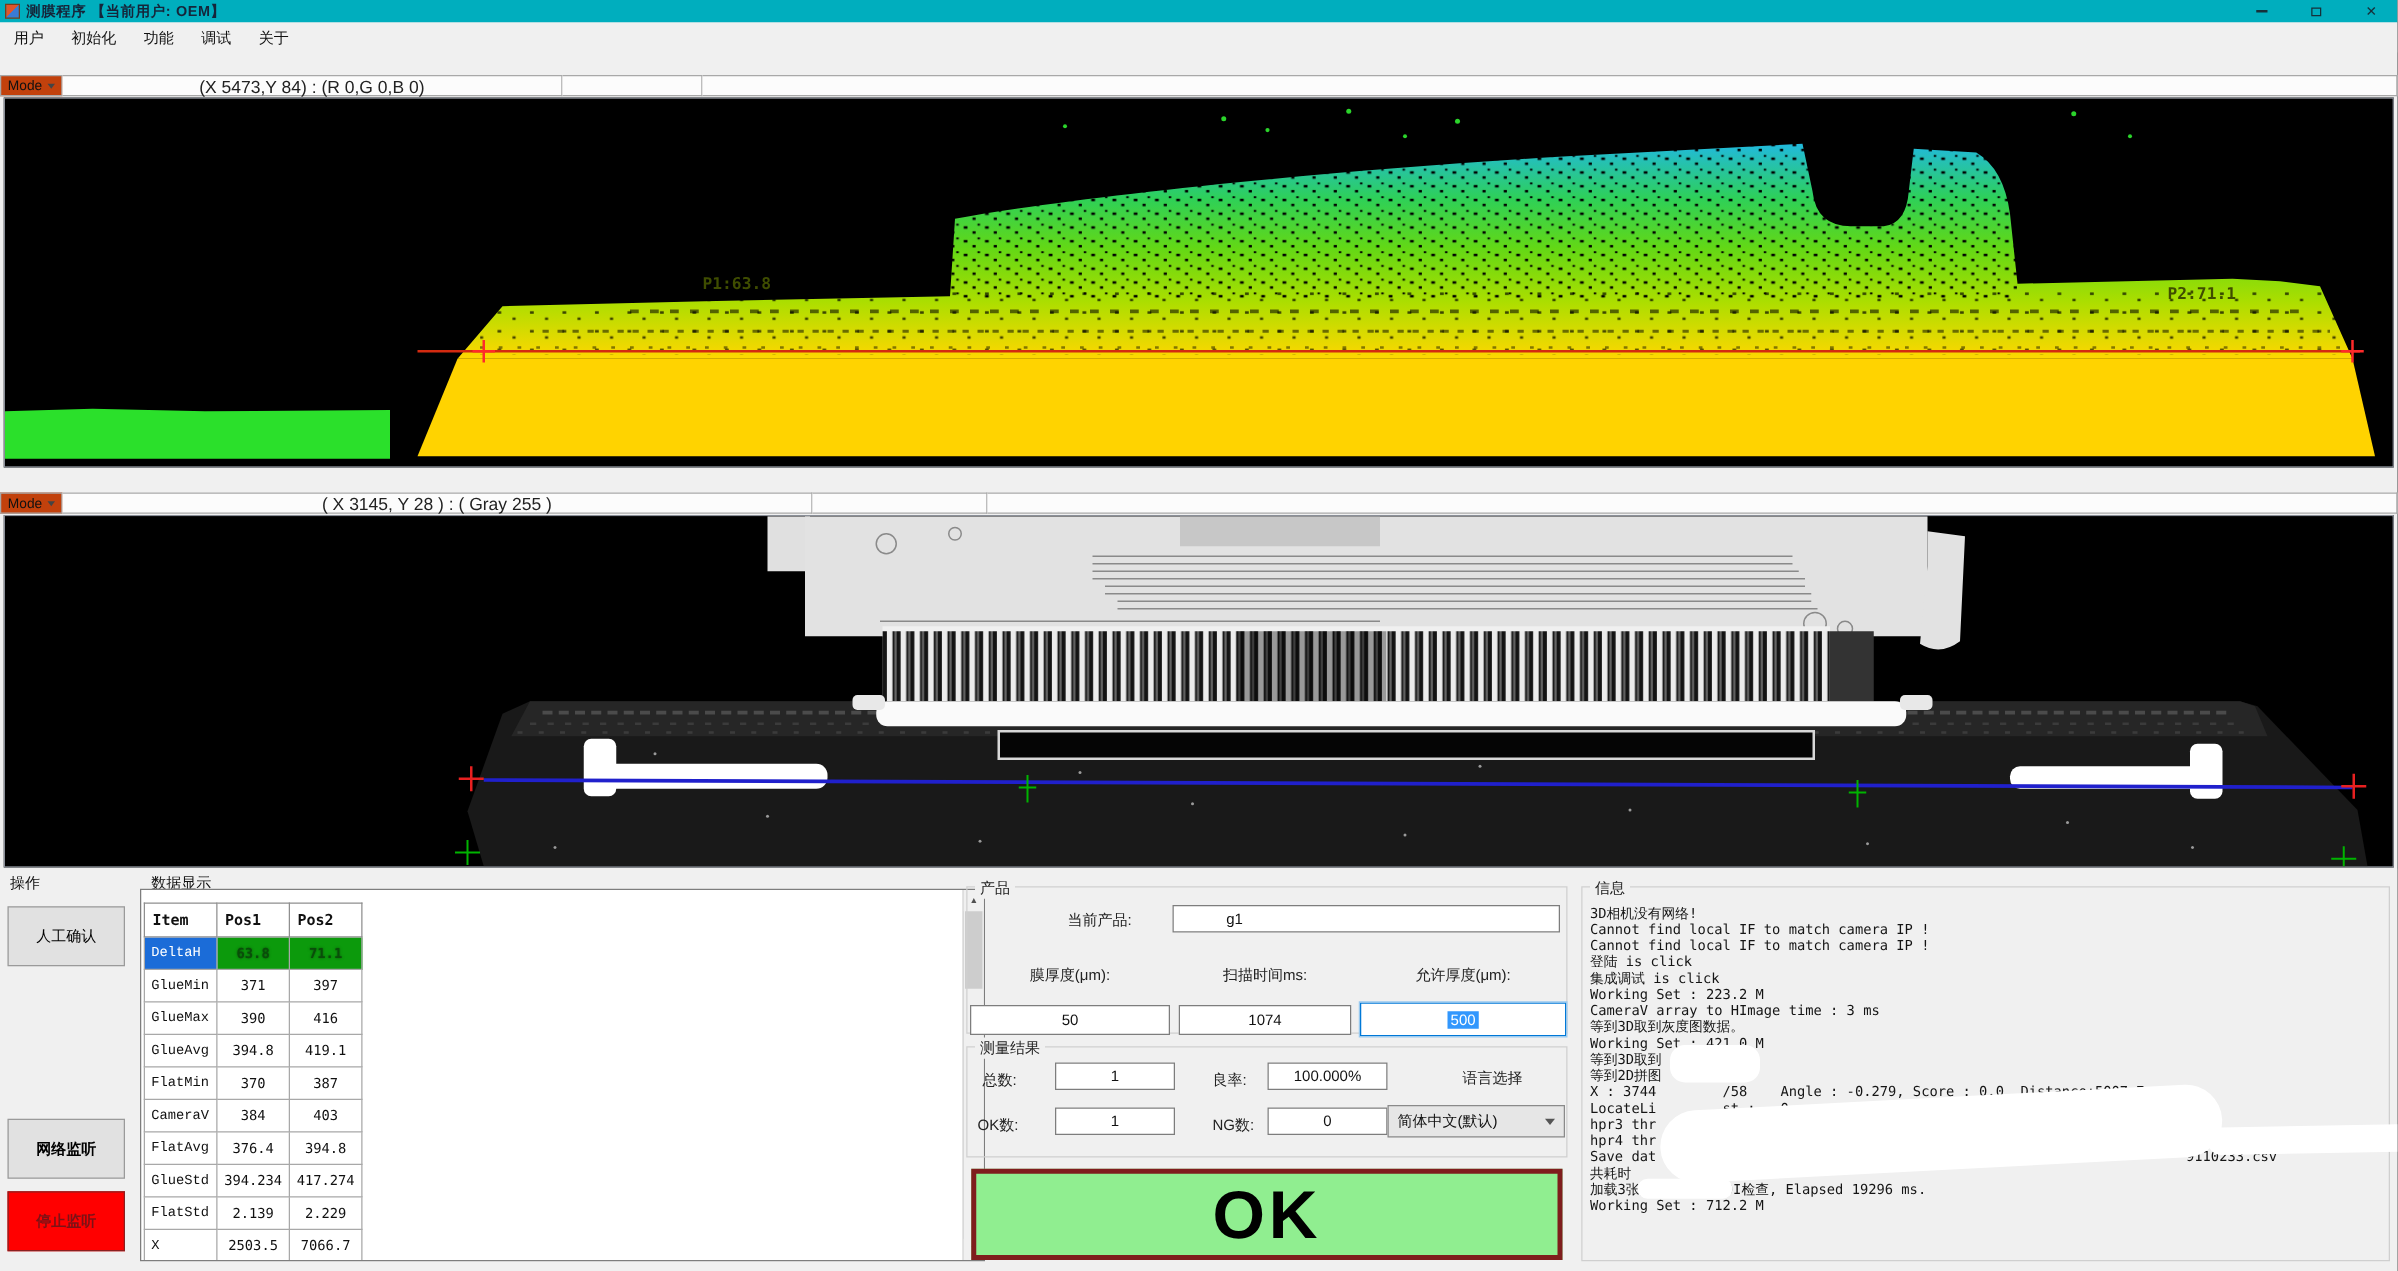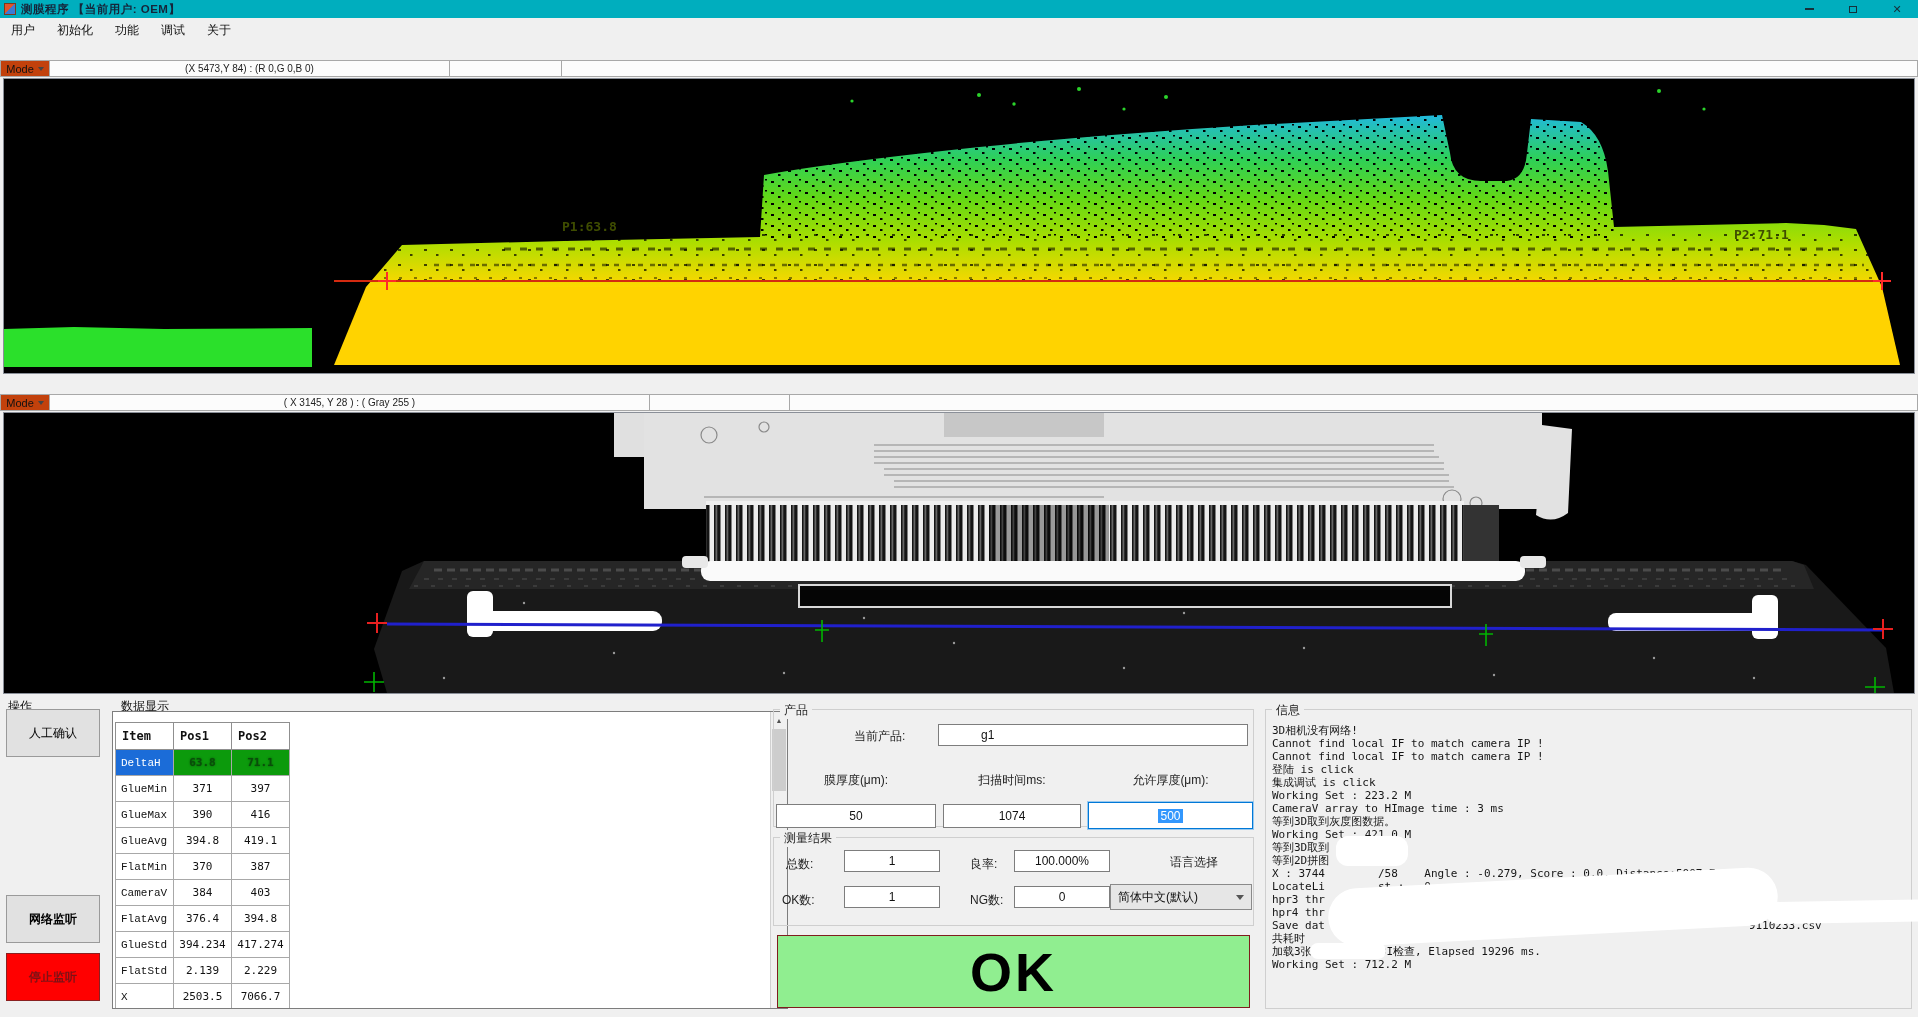--- a/index.html
+++ b/index.html
@@ -15,21 +15,21 @@
   .ic-min{width:9px;height:0;border-bottom:2px solid #16303a;}
   .ic-max{width:8px;height:7px;border:1.5px solid #16303a;box-sizing:border-box;}
   
   .menubar{left:0;top:18px;width:1918px;height:24px;background:#f0f0f0;display:flex;align-items:center;}
   .menu-item{font-size:12px;padding:0 11px;height:100%;display:flex;align-items:center;}
   .cam-label{font-size:12px;color:#222;margin-top:40px;}
   
   .modebar{left:0;width:1918px;height:17px;background:#f2f2f2;display:flex;align-items:stretch;}
   .mode-btn{width:50px;border:1px solid #a8a8a8;background:#c2410c;display:flex;align-items:center;justify-content:center;gap:4px;font-size:11px;box-sizing:border-box;}
   .tri-down{width:0;height:0;border-left:3.5px solid transparent;border-right:3.5px solid transparent;border-top:4px solid #444;}
-  .mode-seg{border:1px solid #a8a8a8;border-left:none;background:#fcfcfc;display:flex;align-items:center;justify-content:center;font-size:10px;color:#222;box-sizing:border-box;}
+  .mode-seg{border:1px solid #a8a8a8;border-left:none;background:#fcfcfc;display:flex;align-items:center;justify-content:center;font-size:14px;color:#222;box-sizing:border-box;}
   
   .imgbox{left:3px;width:1912px;background:#000;border:1px solid #8a8f98;box-sizing:border-box;}
   .imgbox svg{display:block;}
   
   .bottom{left:0;top:695px;width:1918px;height:322px;background:#f0f0f0;}
   .btn{position:absolute;left:6px;width:94px;height:48px;background:#e1e1e1;border:1px solid #9a9a9a;font-size:12px;display:flex;align-items:center;justify-content:center;font-family:"Liberation Sans",sans-serif;}
   .btn-stop{background:#ff0000;color:#7c1216;font-weight:bold;border-color:#8a2020;}
   .grouplabel{position:absolute;top:-8px;left:6px;background:#f0f0f0;padding:0 4px;font-size:12px;color:#222;}
   .groupbox{position:absolute;border:1px solid #cfcfcf;box-sizing:border-box;}
   
@@ -47,21 +47,21 @@
   .sb-thumb{position:absolute;left:1px;top:17px;width:14px;height:62px;background:#cdcdcd;}
   
   .field{position:absolute;background:#fff;border:1px solid #7d7d7d;display:flex;align-items:center;justify-content:center;font-size:12px;box-sizing:border-box;text-align:right;}
   .field.focused{border:1px solid #0078d7;outline:1px solid #99c9ef;}
   .sel{background:#3297fd;color:#fff;padding:0 2px;}
   .flabel{position:absolute;font-size:12px;color:#222;text-align:center;}
   
   .dropdown{position:absolute;background:#e6e6e6;border:1px solid #8a8a8a;display:flex;align-items:center;font-size:12px;box-sizing:border-box;padding-left:7px;}
   .dropdown .chev{margin-left:auto;margin-right:7px;width:0;height:0;border-left:4px solid transparent;border-right:4px solid transparent;border-top:5px solid #555;}
   
-  .okpanel{position:absolute;left:777px;top:240px;width:473px;height:73px;background:#90ee90;border:1px solid #7f1d1d;display:flex;align-items:center;justify-content:center;font-size:54px;font-weight:bold;color:#000;letter-spacing:3px;box-sizing:border-box;}
+  .okpanel{position:absolute;left:777px;top:240px;width:473px;height:73px;background:#90ee90;border:4px solid #7f1d1d;display:flex;align-items:center;justify-content:center;font-size:54px;font-weight:bold;color:#000;letter-spacing:3px;box-sizing:border-box;}
   
   .log{position:absolute;left:6px;top:14px;right:4px;bottom:4px;overflow:hidden;}
   .log-line{white-space:pre;font-family:"DejaVu Sans Mono",monospace;font-size:11px;line-height:13px;color:#151515;}
   .blob{position:absolute;background:#fff;}
 </style>
 </head>
 <body>
 
 <div id="app">
 
@@ -225,21 +225,21 @@
         <circle cx="1180" cy="200" r="1.2"></circle>
           <circle cx="440" cy="265" r="1.2"></circle>
           <circle cx="1750" cy="265" r="1.2"></circle>
       </g>
     </svg>
   </div>
 
   <div class="abs bottom">
 
     <div class="abs" style="left:8px;top:3px;font-size:12px;">操作</div>
-    <button class="btn" style="top:14px;">人工确认</button>
+    <button class="btn" style="top:30px;">人工确认</button>
     <button class="btn" style="top:200px;font-weight:bold;">网络监听</button>
     <button class="btn btn-stop" style="top:258px;">停止监听</button>
 
     <div class="ddlabel">数据显示</div>
     <div class="ddlist">
       <table class="data">
         <colgroup>
             <col class="c1">
             <col class="c2">
             <col class="c3">

